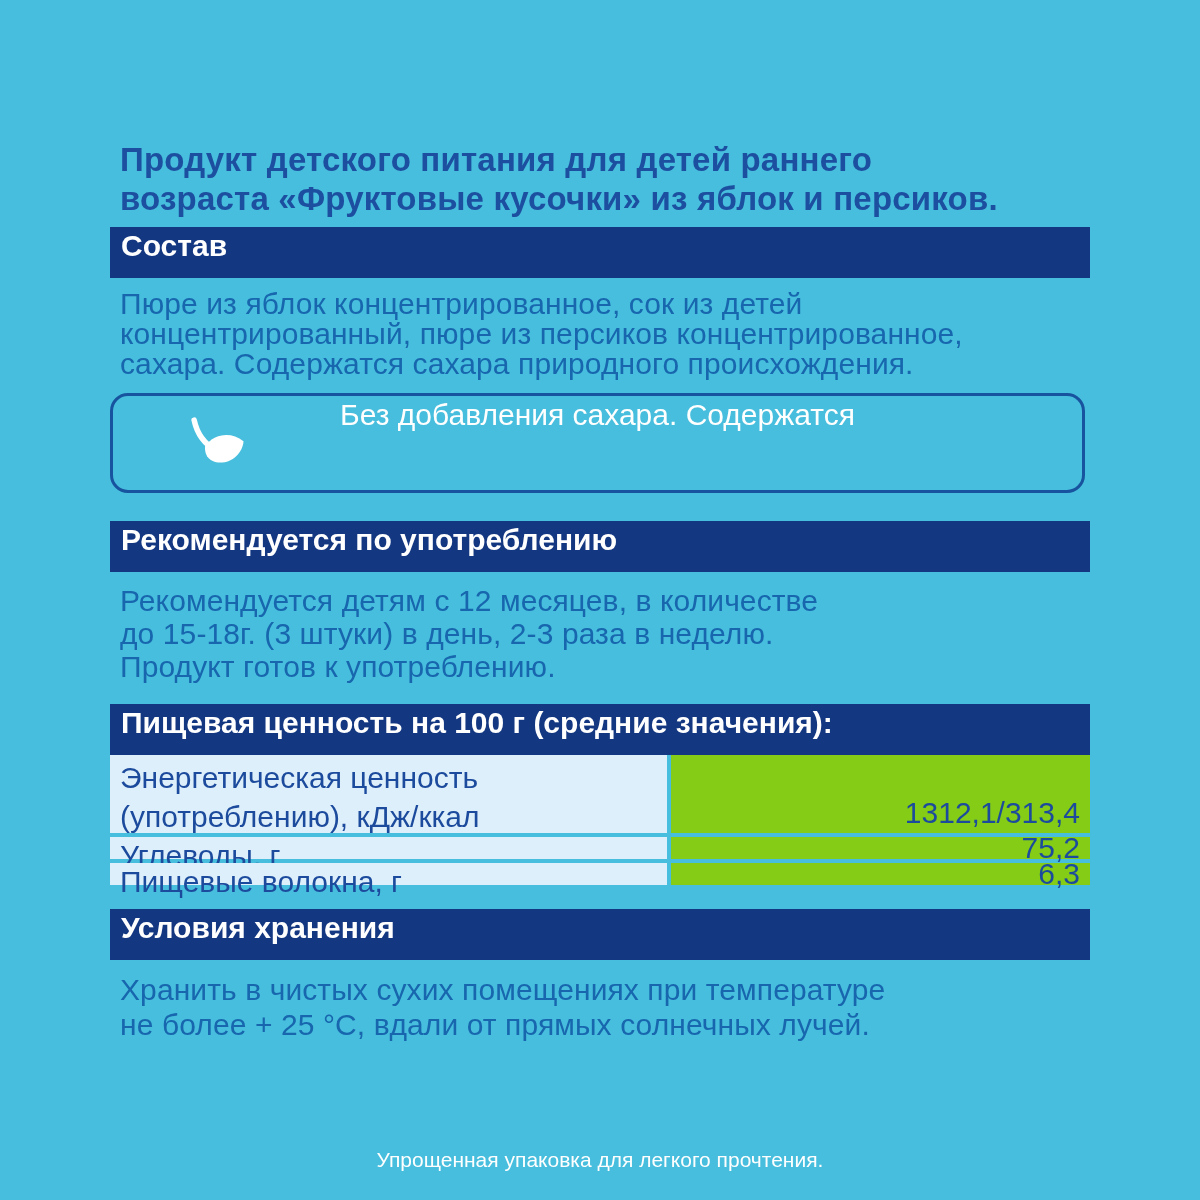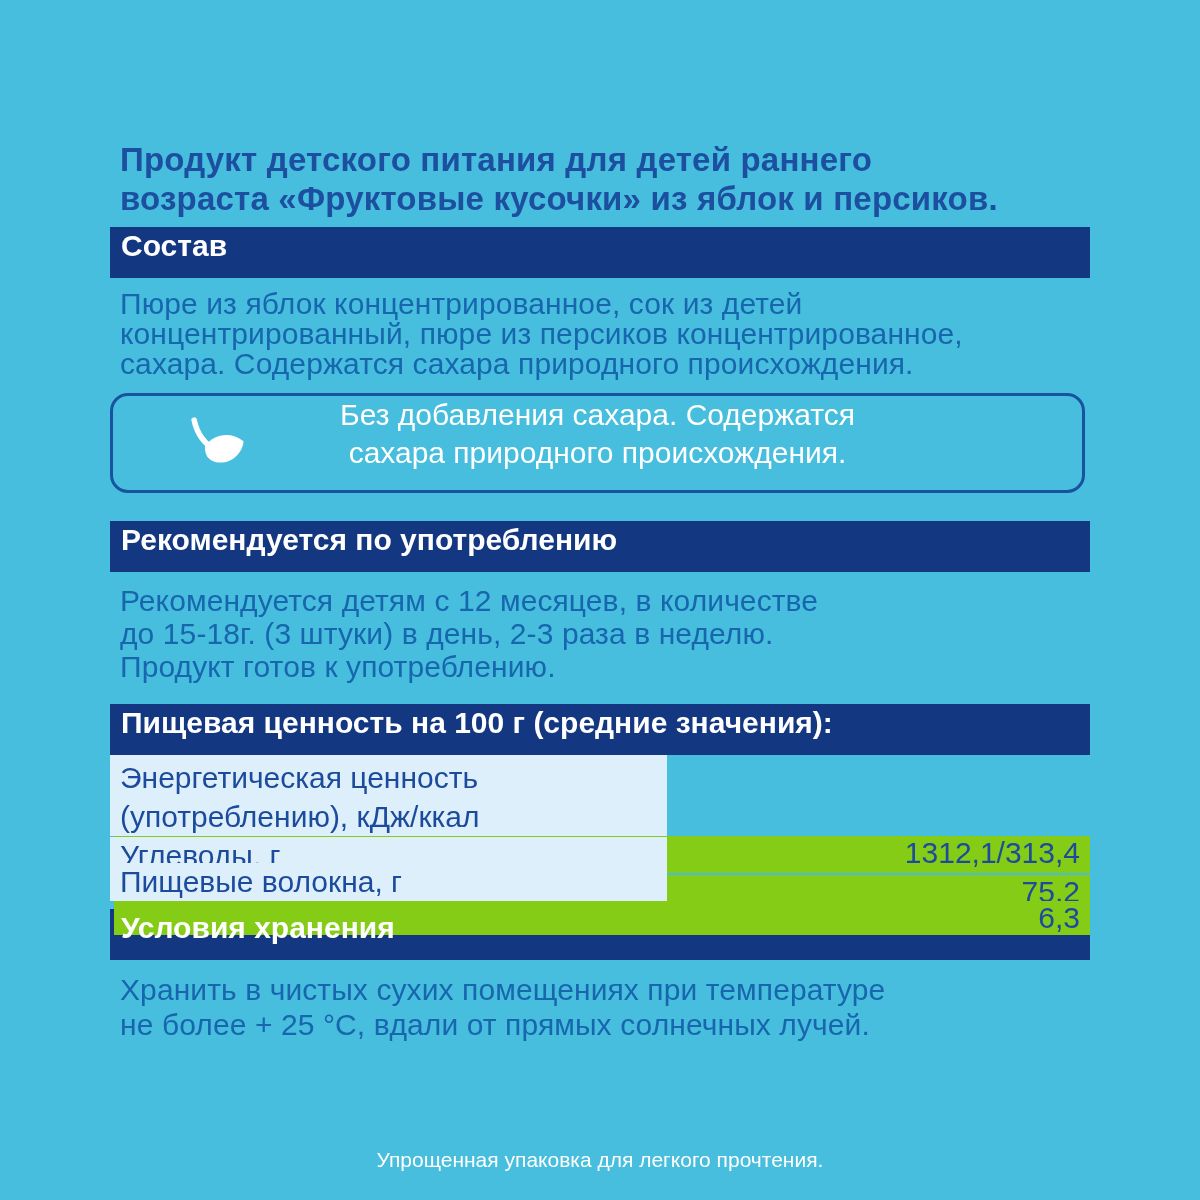--- a/index.html
+++ b/index.html
@@ -57,21 +57,21 @@
     width:64px;height:58px;
   }
   .callout-text{
     text-align:center;
     padding-top:0;
     color:#ffffff;
     font-size:30px;line-height:38px;
   }
 
   .table{margin-top:0;}
-  .trow{display:flex;margin-top:0;flex-direction:column;}
+  .trow{display:flex;margin-top:0;}
   .trow + .trow{margin-top:4px;}
   .tcell-label{
     width:557px;
     background:#ddeffa;
     color:#1c4b9d;
     font-size:30px;
     padding-left:10px;
     box-sizing:border-box;
   }
   .tcell-value{
@@ -121,21 +121,20 @@
     <div>сахара. Содержатся сахара природного происхождения.</div>
   </div>
 
   <div class="callout">
     <svg class="callout-icon" viewBox="0 0 70 60" xmlns="http://www.w3.org/2000/svg" aria-hidden="true">
       <path d="M22 33 C32 20 50 17 64 28 C63 42 49 54 34 51 C25 49 21 42 22 33 Z" fill="#ffffff"></path>
       <path d="M10 5 C13 19 21 31 34 38" stroke="#ffffff" stroke-width="6" stroke-linecap="round" fill="none"></path>
     </svg>
     <div class="callout-text">
       <div>Без добавления сахара. Содержатся</div>
-      <div>сахара природного происхождения.</div>
     </div>
   </div>
 
   <div class="bar bar-recommendations">
     <span>Рекомендуется по употреблению</span>
   </div>
 
   <div class="para para-recommendations">
     <div>Рекомендуется детям с 12 месяцев, в количестве</div>
     <div>до 15-18г. (3 штуки) в день, 2-3 раза в неделю.</div>

